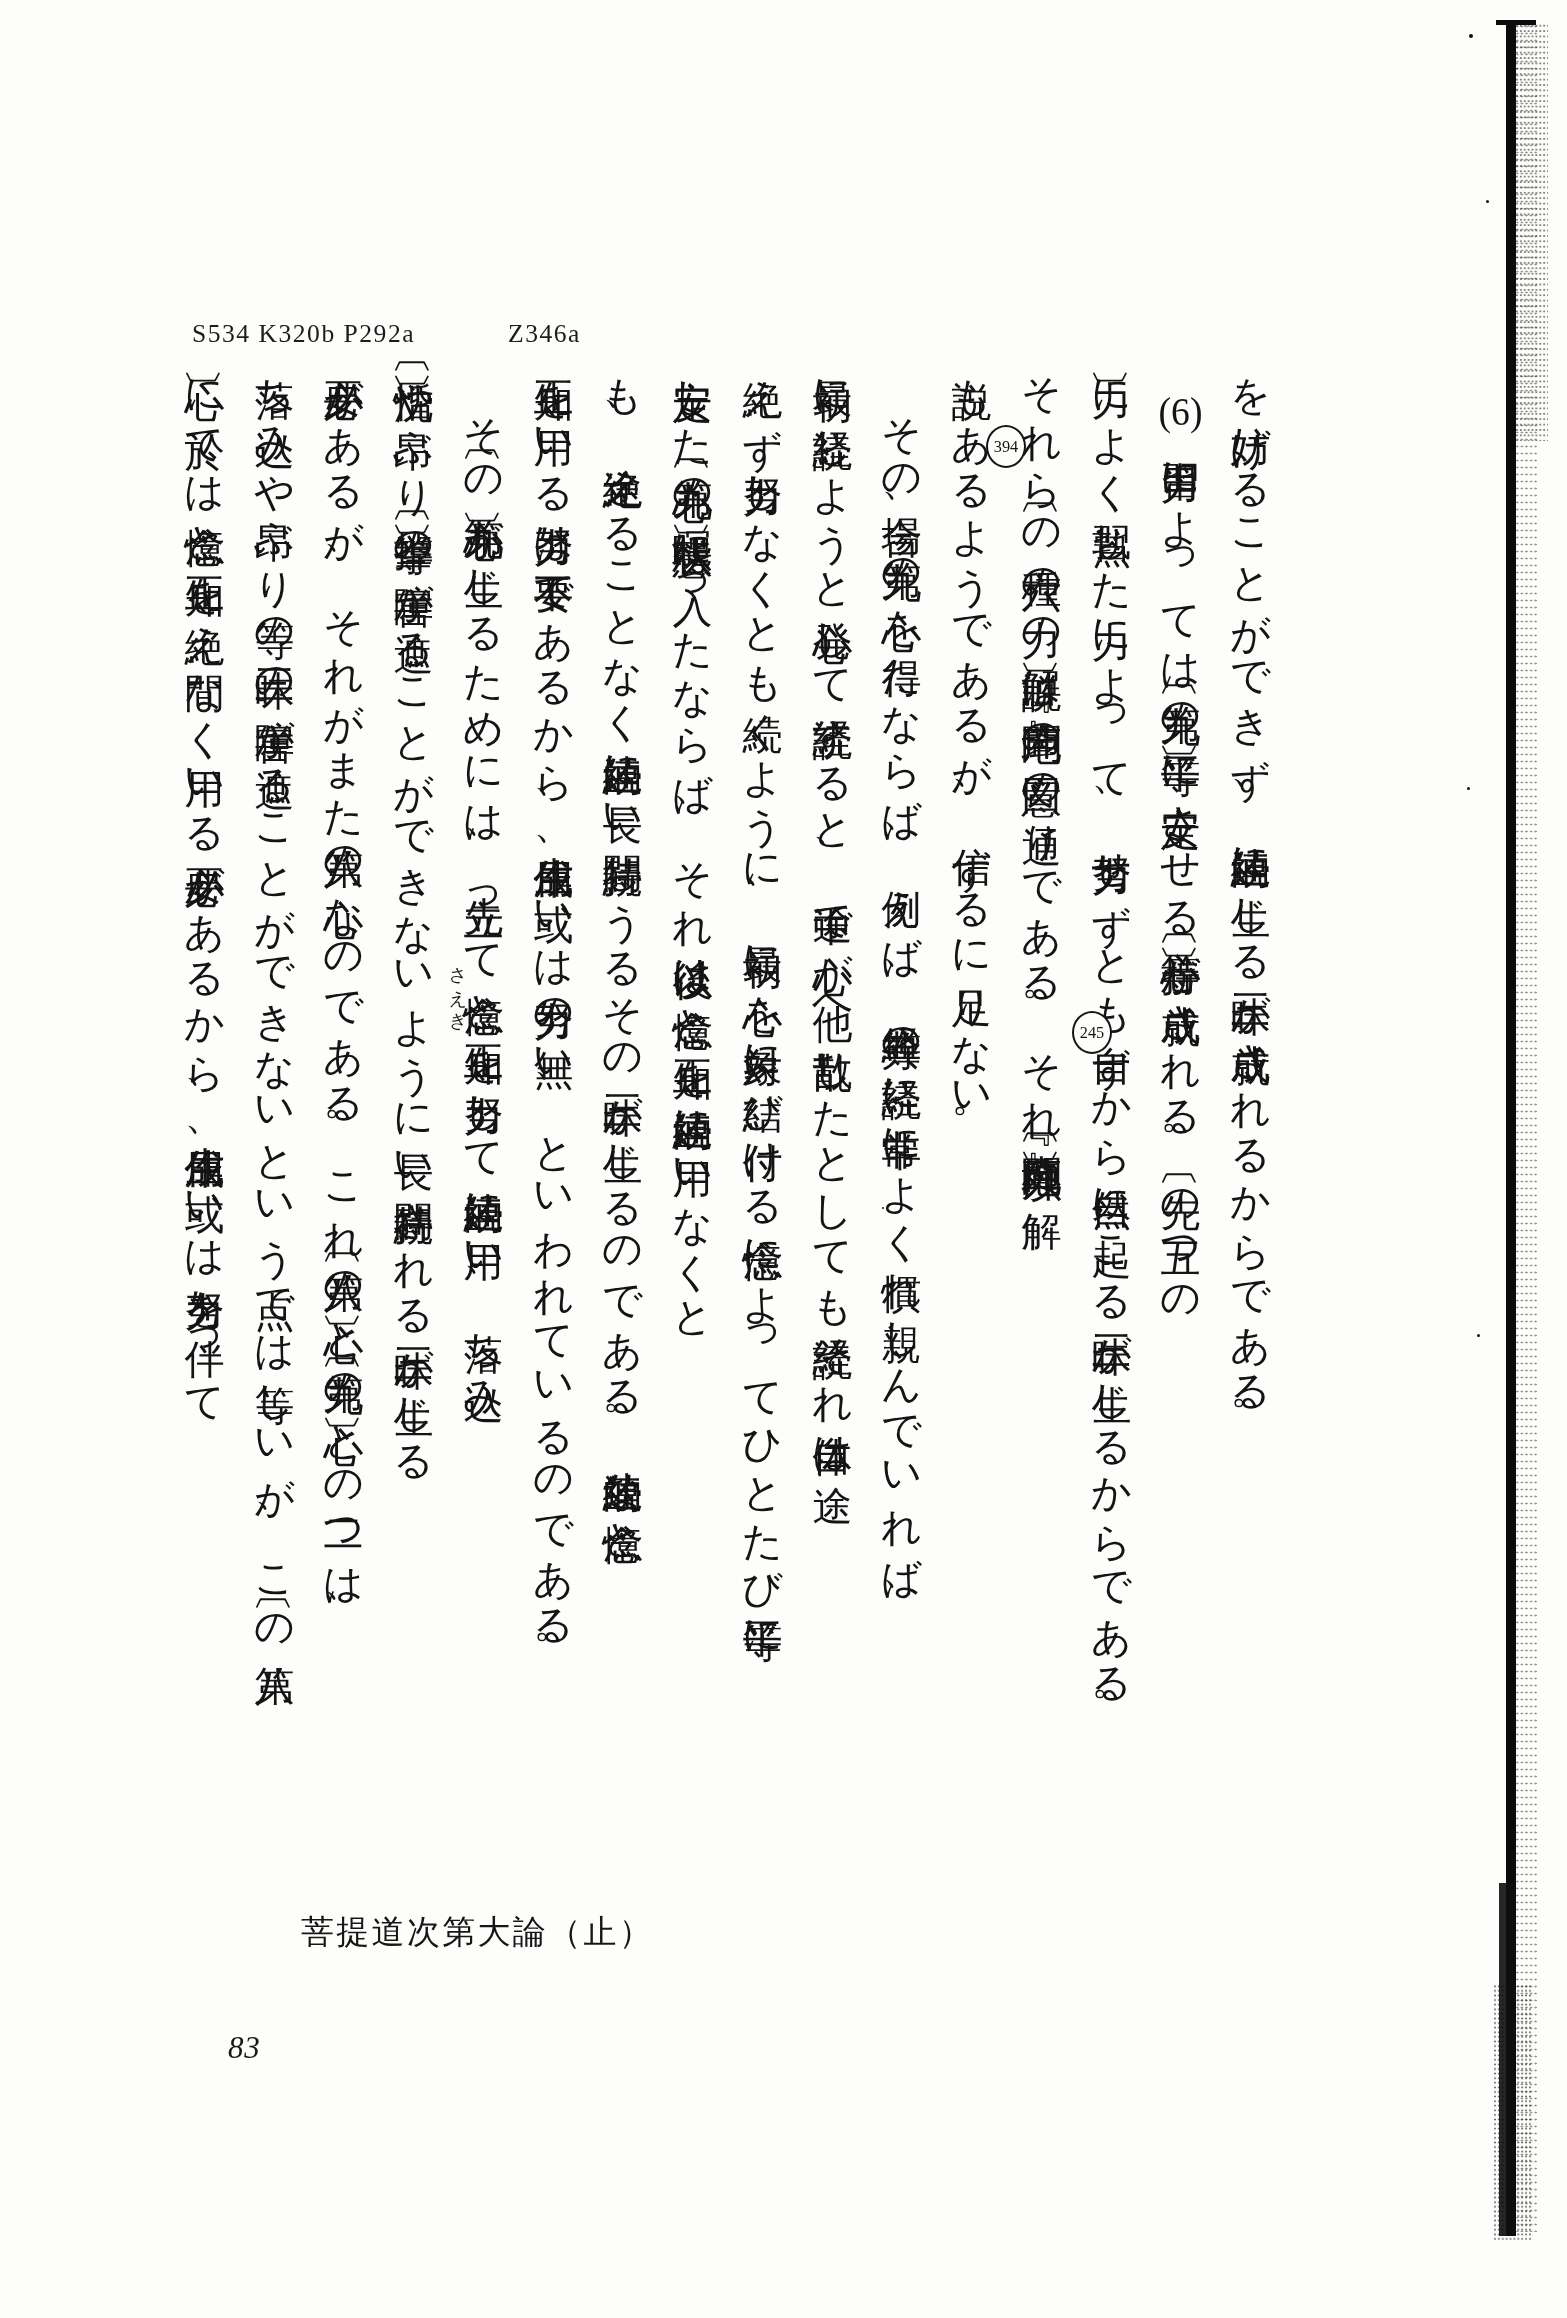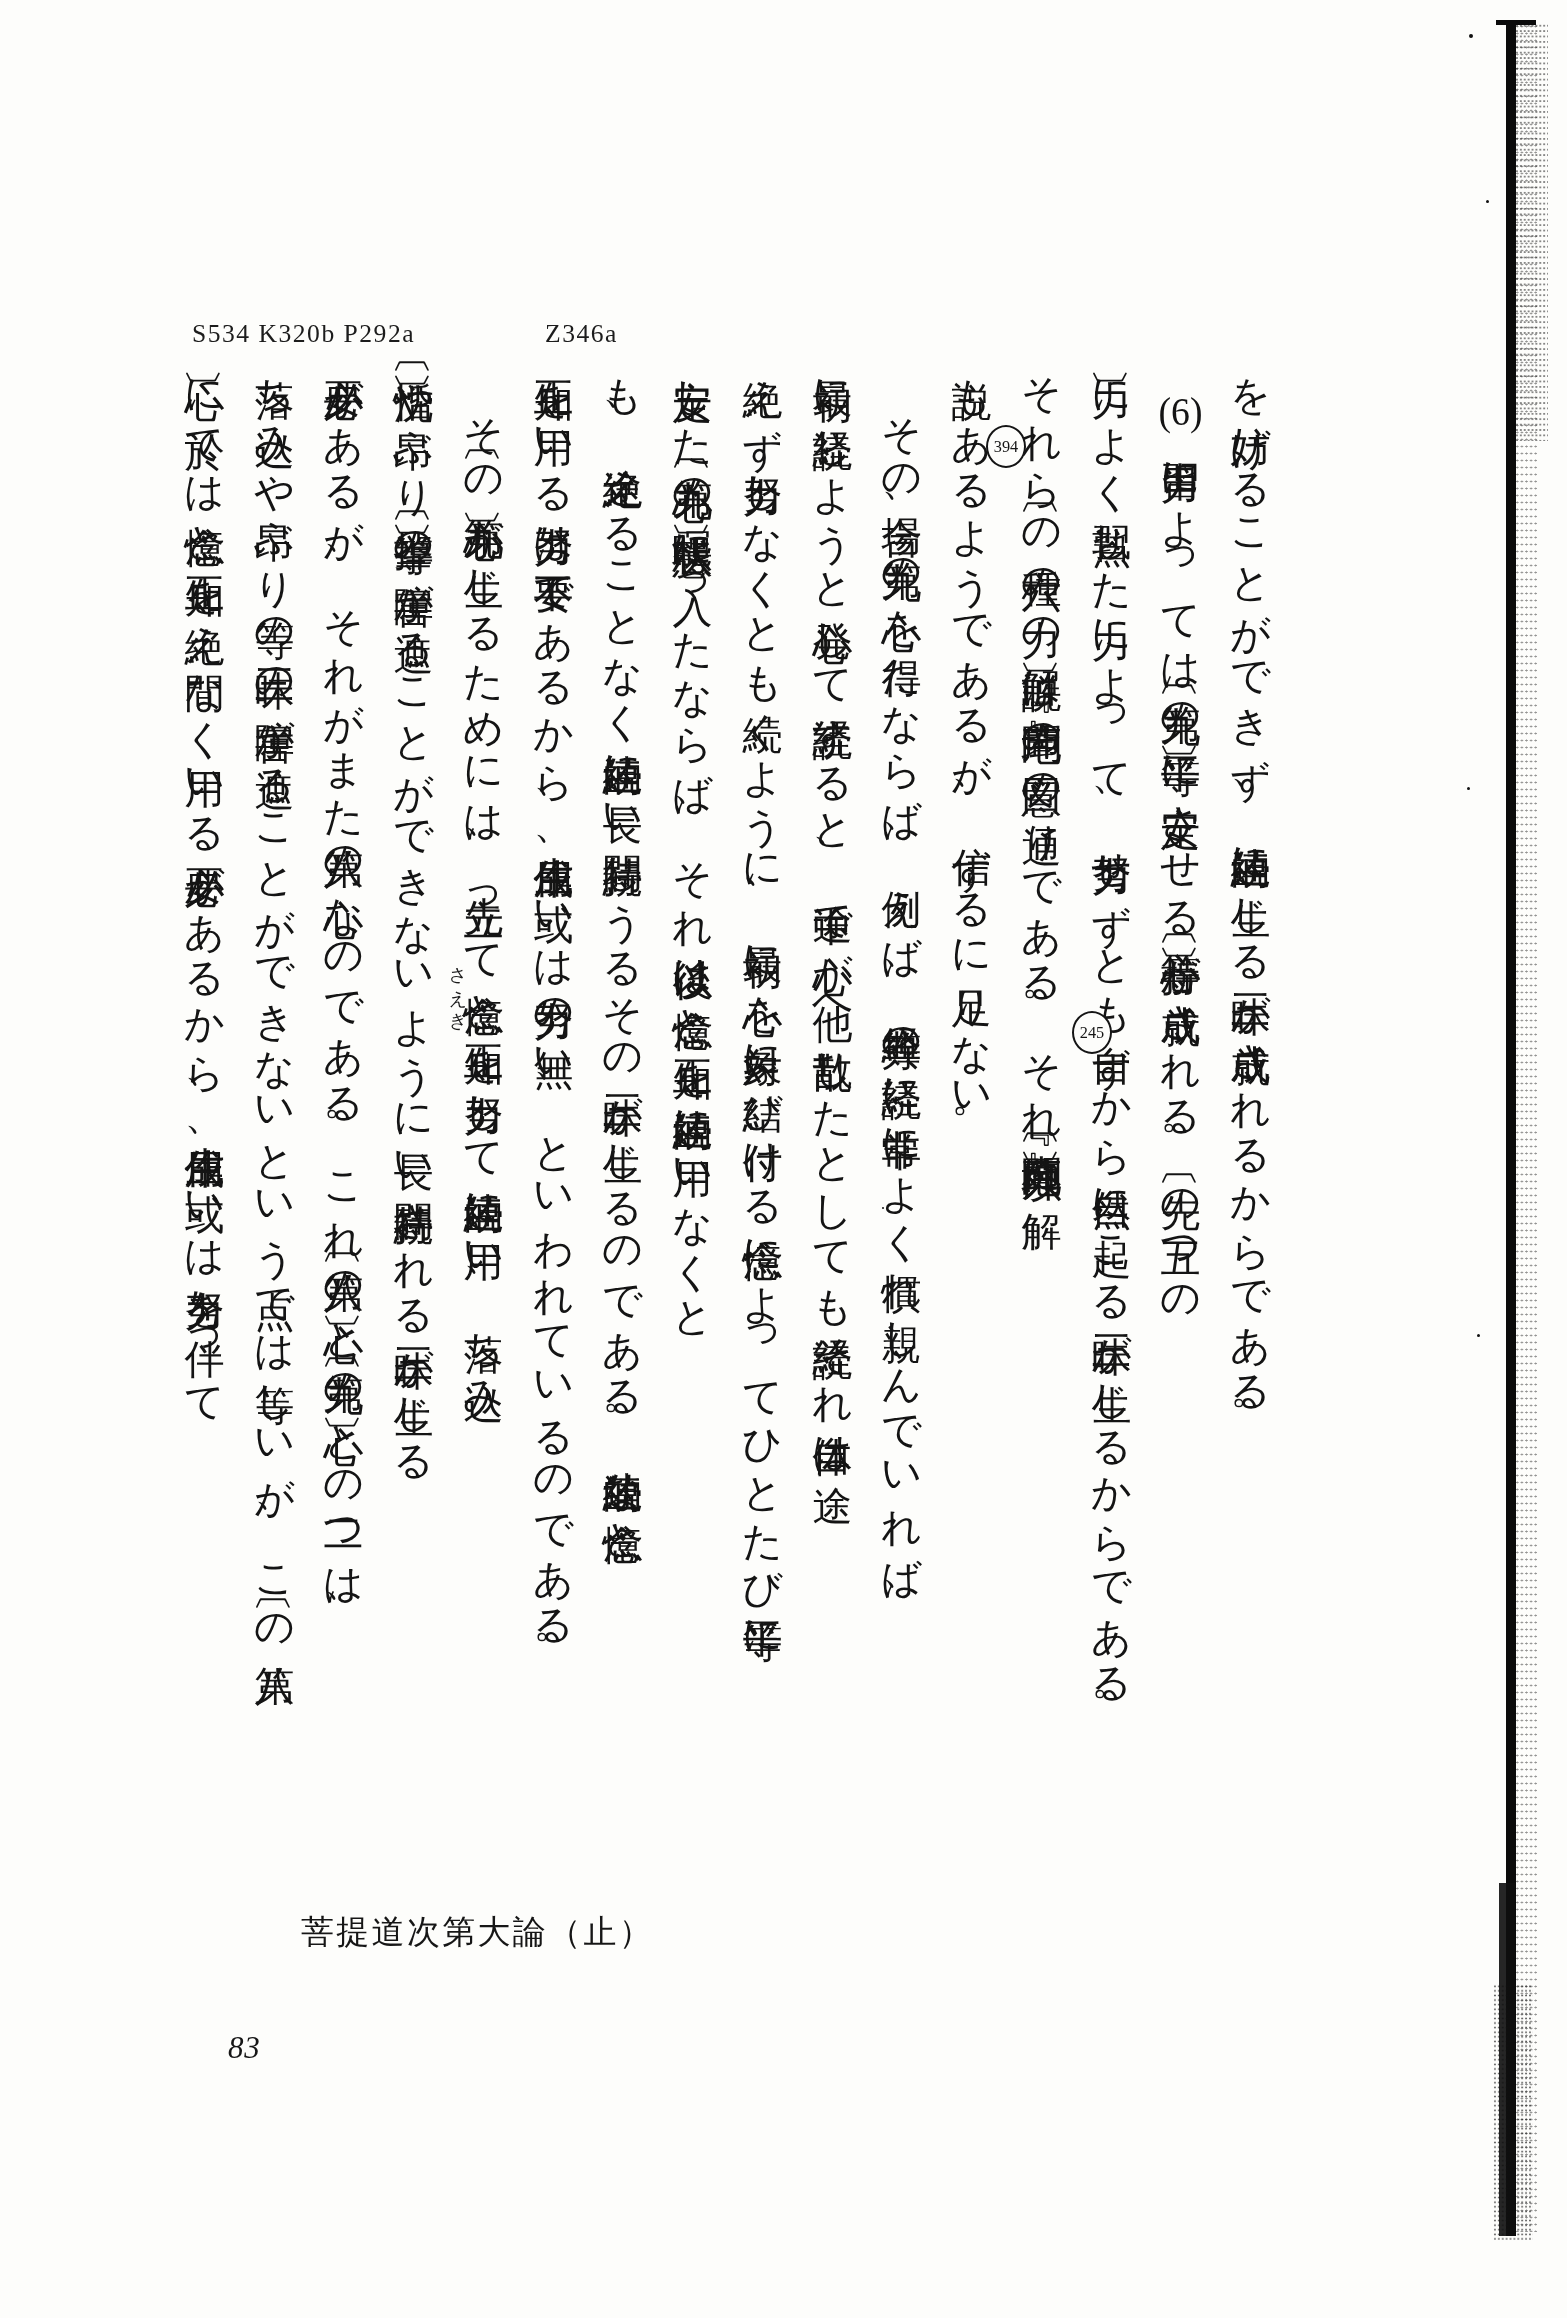--- a/index.html
+++ b/index.html
@@ -11,21 +11,21 @@
     font-family:"Liberation Serif","DejaVu Serif",serif;
     color:#161616;
   }
   
   .header-ref{
     position:absolute;top:319px;
     font-size:25.6px;letter-spacing:1.5px;
     white-space:nowrap;color:#1c1c1c;
   }
   #header-ref-left{left:192px;}
-  #header-ref-right{left:545px;}
+  #header-ref-right{left:508px;}
 
   
   #text-block{position:absolute;left:0;top:349px;width:1568px;height:1751px;}
   .tcol{
     position:absolute;top:0;height:1740px;width:70px;
     writing-mode:vertical-rl;text-orientation:mixed;
     font-size:40px;line-height:70px;letter-spacing:1.5px;
     white-space:nowrap;color:#141414;
     font-family:"Liberation Serif","DejaVu Serif",serif;
   }

